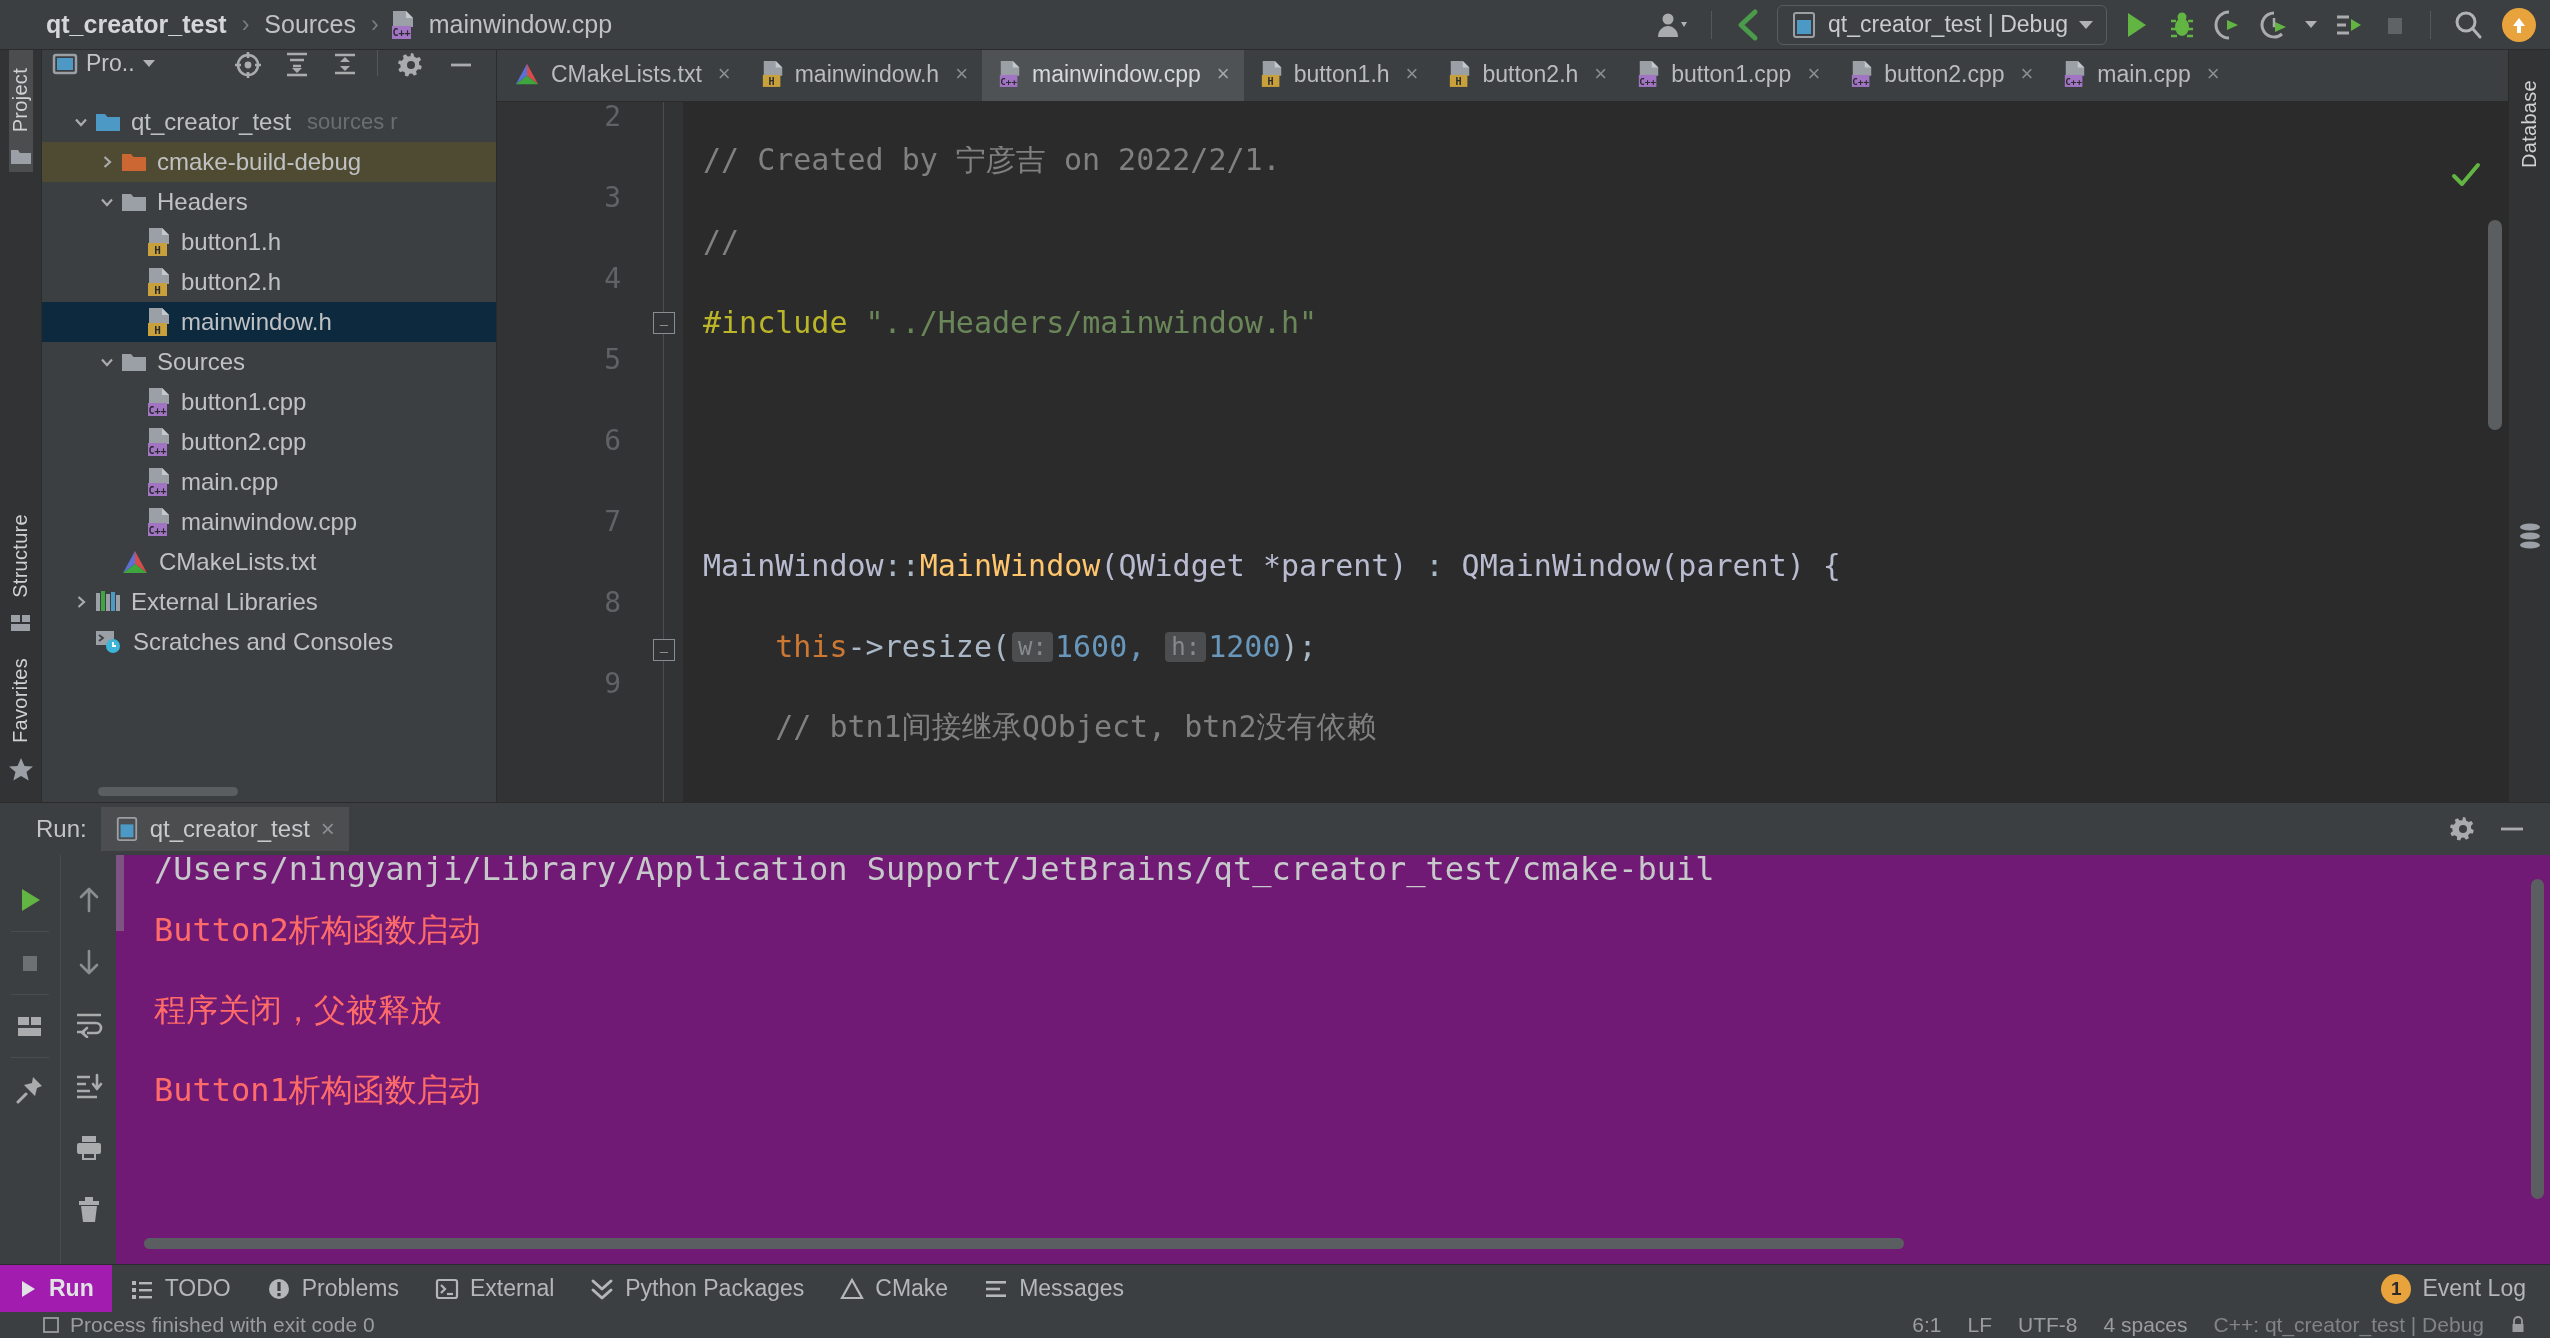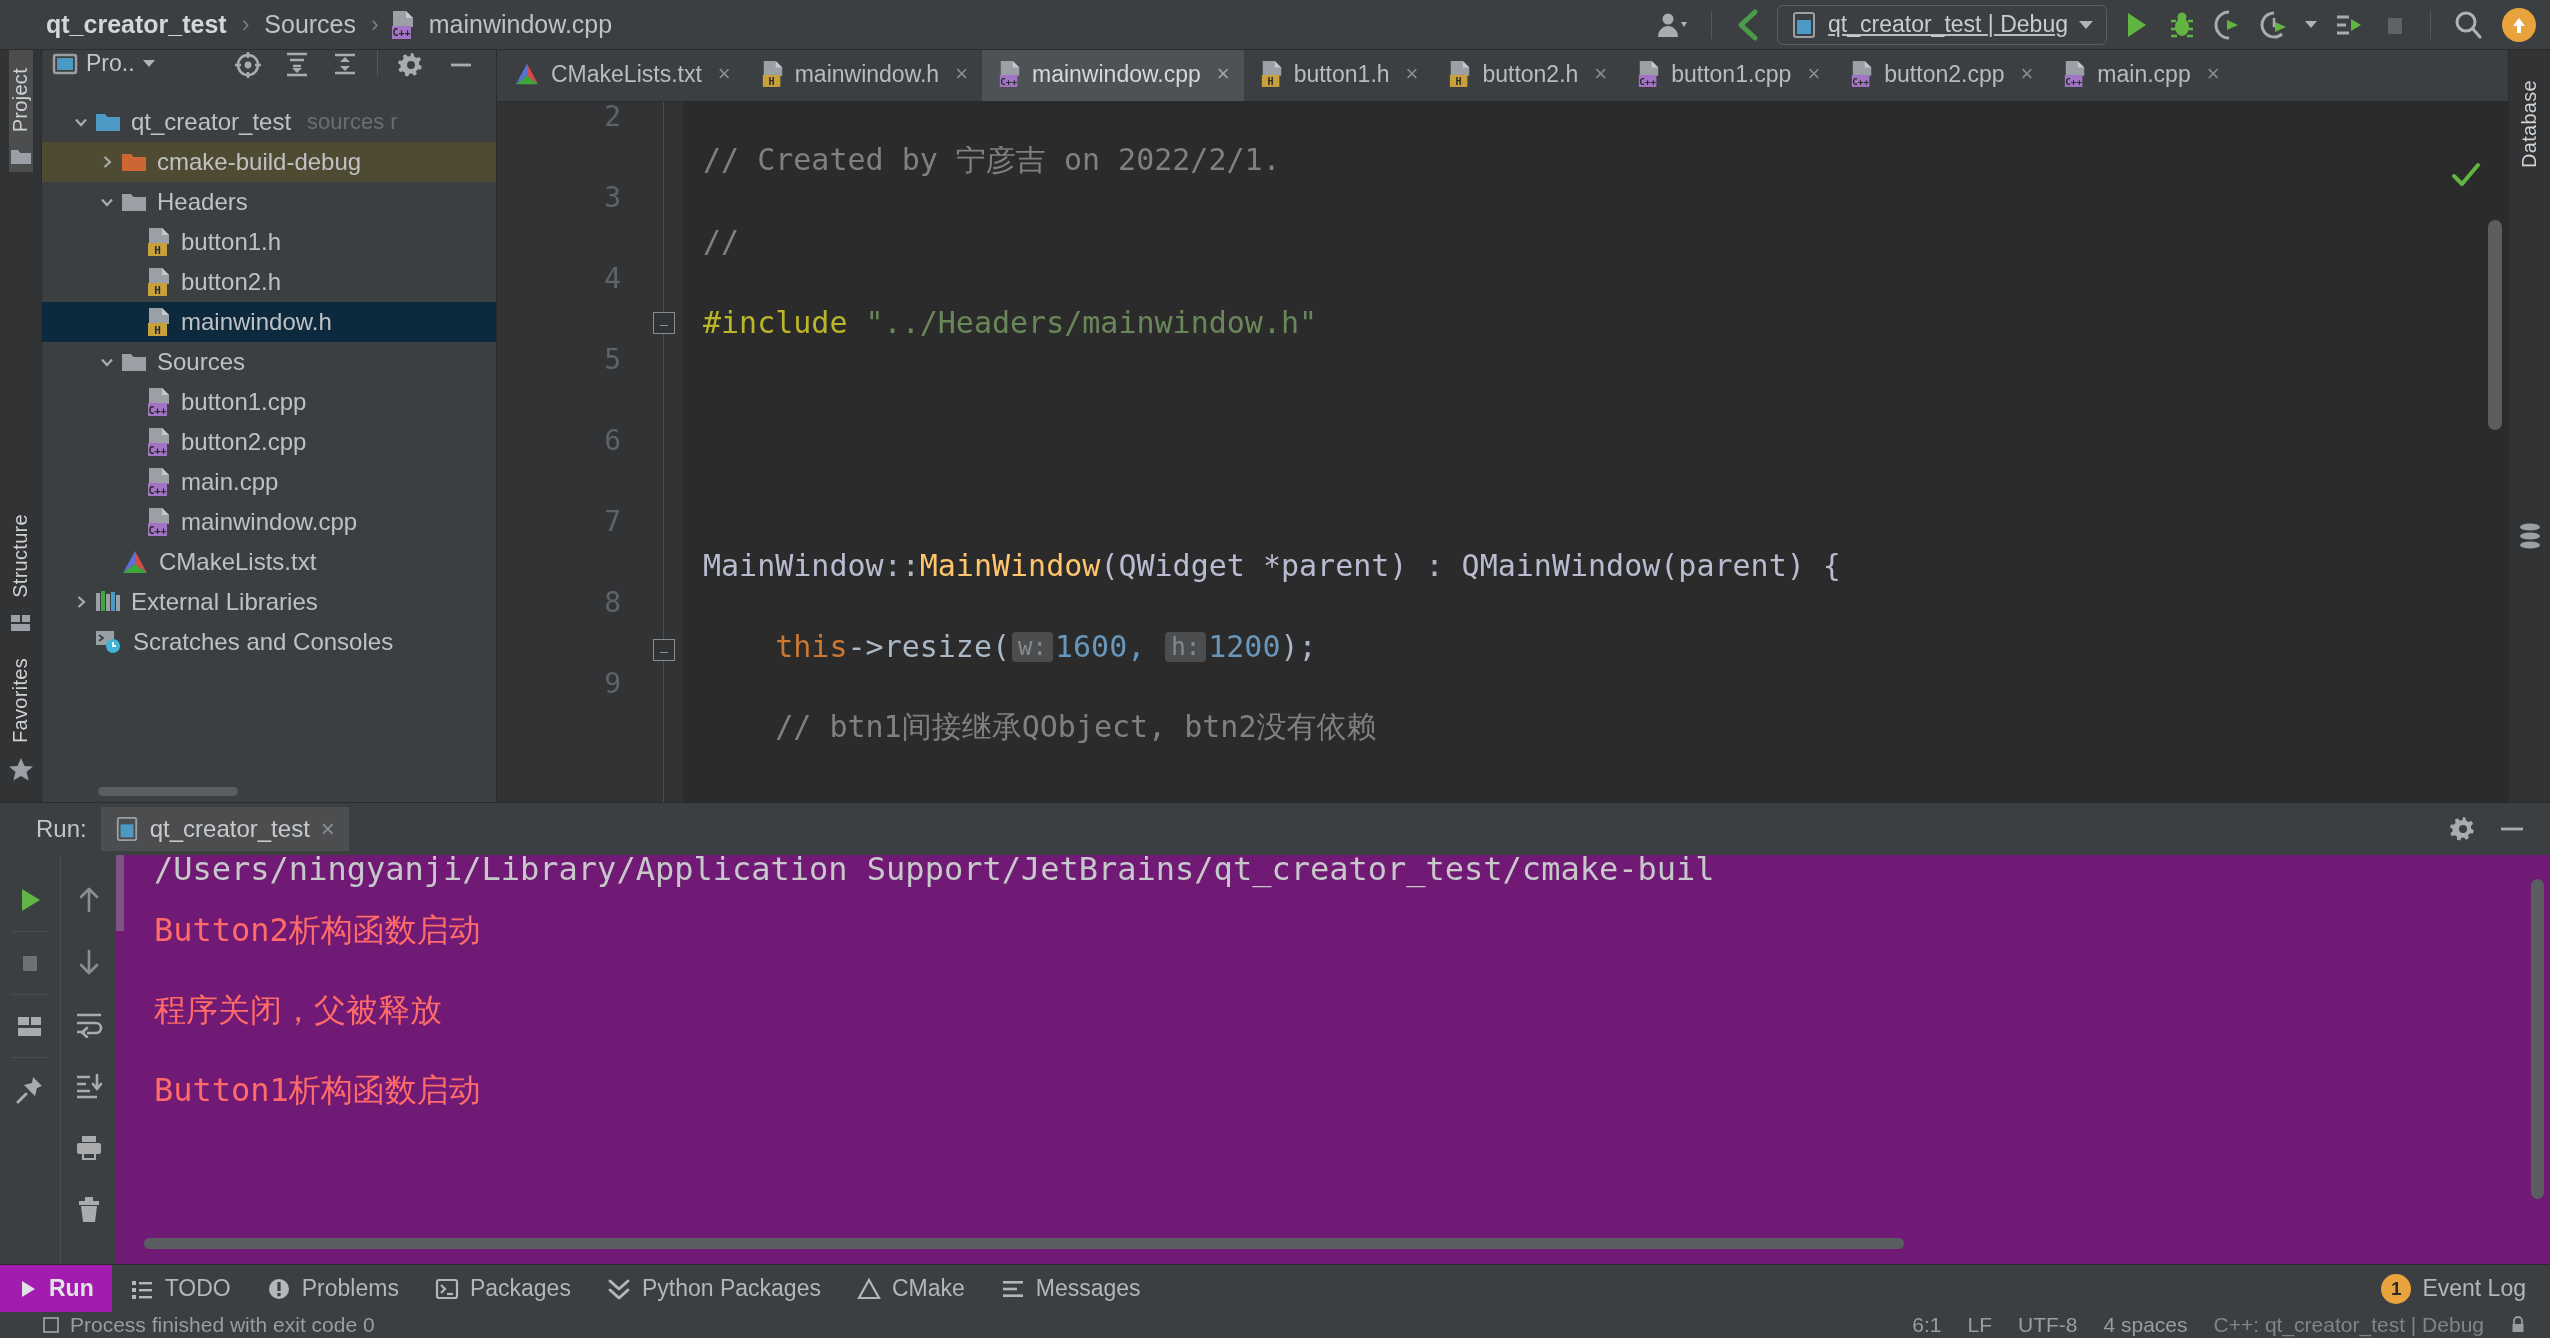--- a/index.html
+++ b/index.html
@@ -17,21 +17,21 @@
   .topbar {
     height: 50px; min-height:50px; background: #3c3f41;
     display: flex; align-items: center; padding: 0 14px;
     border-bottom: 1px solid #2b2b2b;
   }
   .breadcrumb { display:flex; align-items:center; gap:0px; padding-left:28px;}
   .crumb { font-size: 25px; color:#bfc1c3; padding: 0 4px;}
   .crumb.bold { font-weight: bold; color:#d4d6d8; }
   .crumb-sep { color:#7a7d80; font-size:23px; padding:0 11px; font-weight:300;}
   .crumb-ico { display:inline-block; margin-right:9px; vertical-align:-5px;}
-  .topbar-right { margin-left:auto; display:flex; align-items:center; gap:0px;text-decoration:underline; }
+  .topbar-right { margin-left:auto; display:flex; align-items:center; gap:0px; }
   .tb-btn { height:42px; display:flex; align-items:center; justify-content:center;
             padding: 0 8px; cursor:default; }
   .tb-sep { width:1px; height:28px; background:#555859; margin:0 13px; }
   .runconfig {
     display:flex; align-items:center; gap:11px;
     border:1px solid #5a5d5e; border-radius:6px;
     height:40px; padding: 0 13px; margin:0 6px;
   }
   .runconfig .label { font-size:23px; color:#c9cbcd; }
   .caret { width:0;height:0;border-left:7px solid transparent;border-right:7px solid transparent;
@@ -863,21 +863,21 @@
       <span>Problems</span>
     </div>
     <div class="bb-item">
       <span>
         <svg width="24" height="24" viewBox="0 0 24 24">
           <rect x="2" y="3" width="20" height="18" rx="2" fill="none" stroke="#b4b6b8" stroke-width="2.2"></rect>
           <path d="M6 8 L10 12 L6 16" stroke="#b4b6b8" stroke-width="2.2" fill="none"></path>
           <path d="M12 17 h6" stroke="#b4b6b8" stroke-width="2.2"></path>
         </svg>
       </span>
-      <span>Packages</span>
+      <span>External</span>
     </div>
     <div class="bb-item">
       <span>
         <svg width="24" height="24" viewBox="0 0 24 24">
           <path d="M3 4 L12 12 L21 4" stroke="#b4b6b8" stroke-width="3" fill="none" stroke-linecap="round" stroke-linejoin="round"></path>
           <path d="M3 13 L12 21 L21 13" stroke="#b4b6b8" stroke-width="3" fill="none" stroke-linecap="round" stroke-linejoin="round"></path>
         </svg>
       </span>
       <span>Python Packages</span>
     </div>

